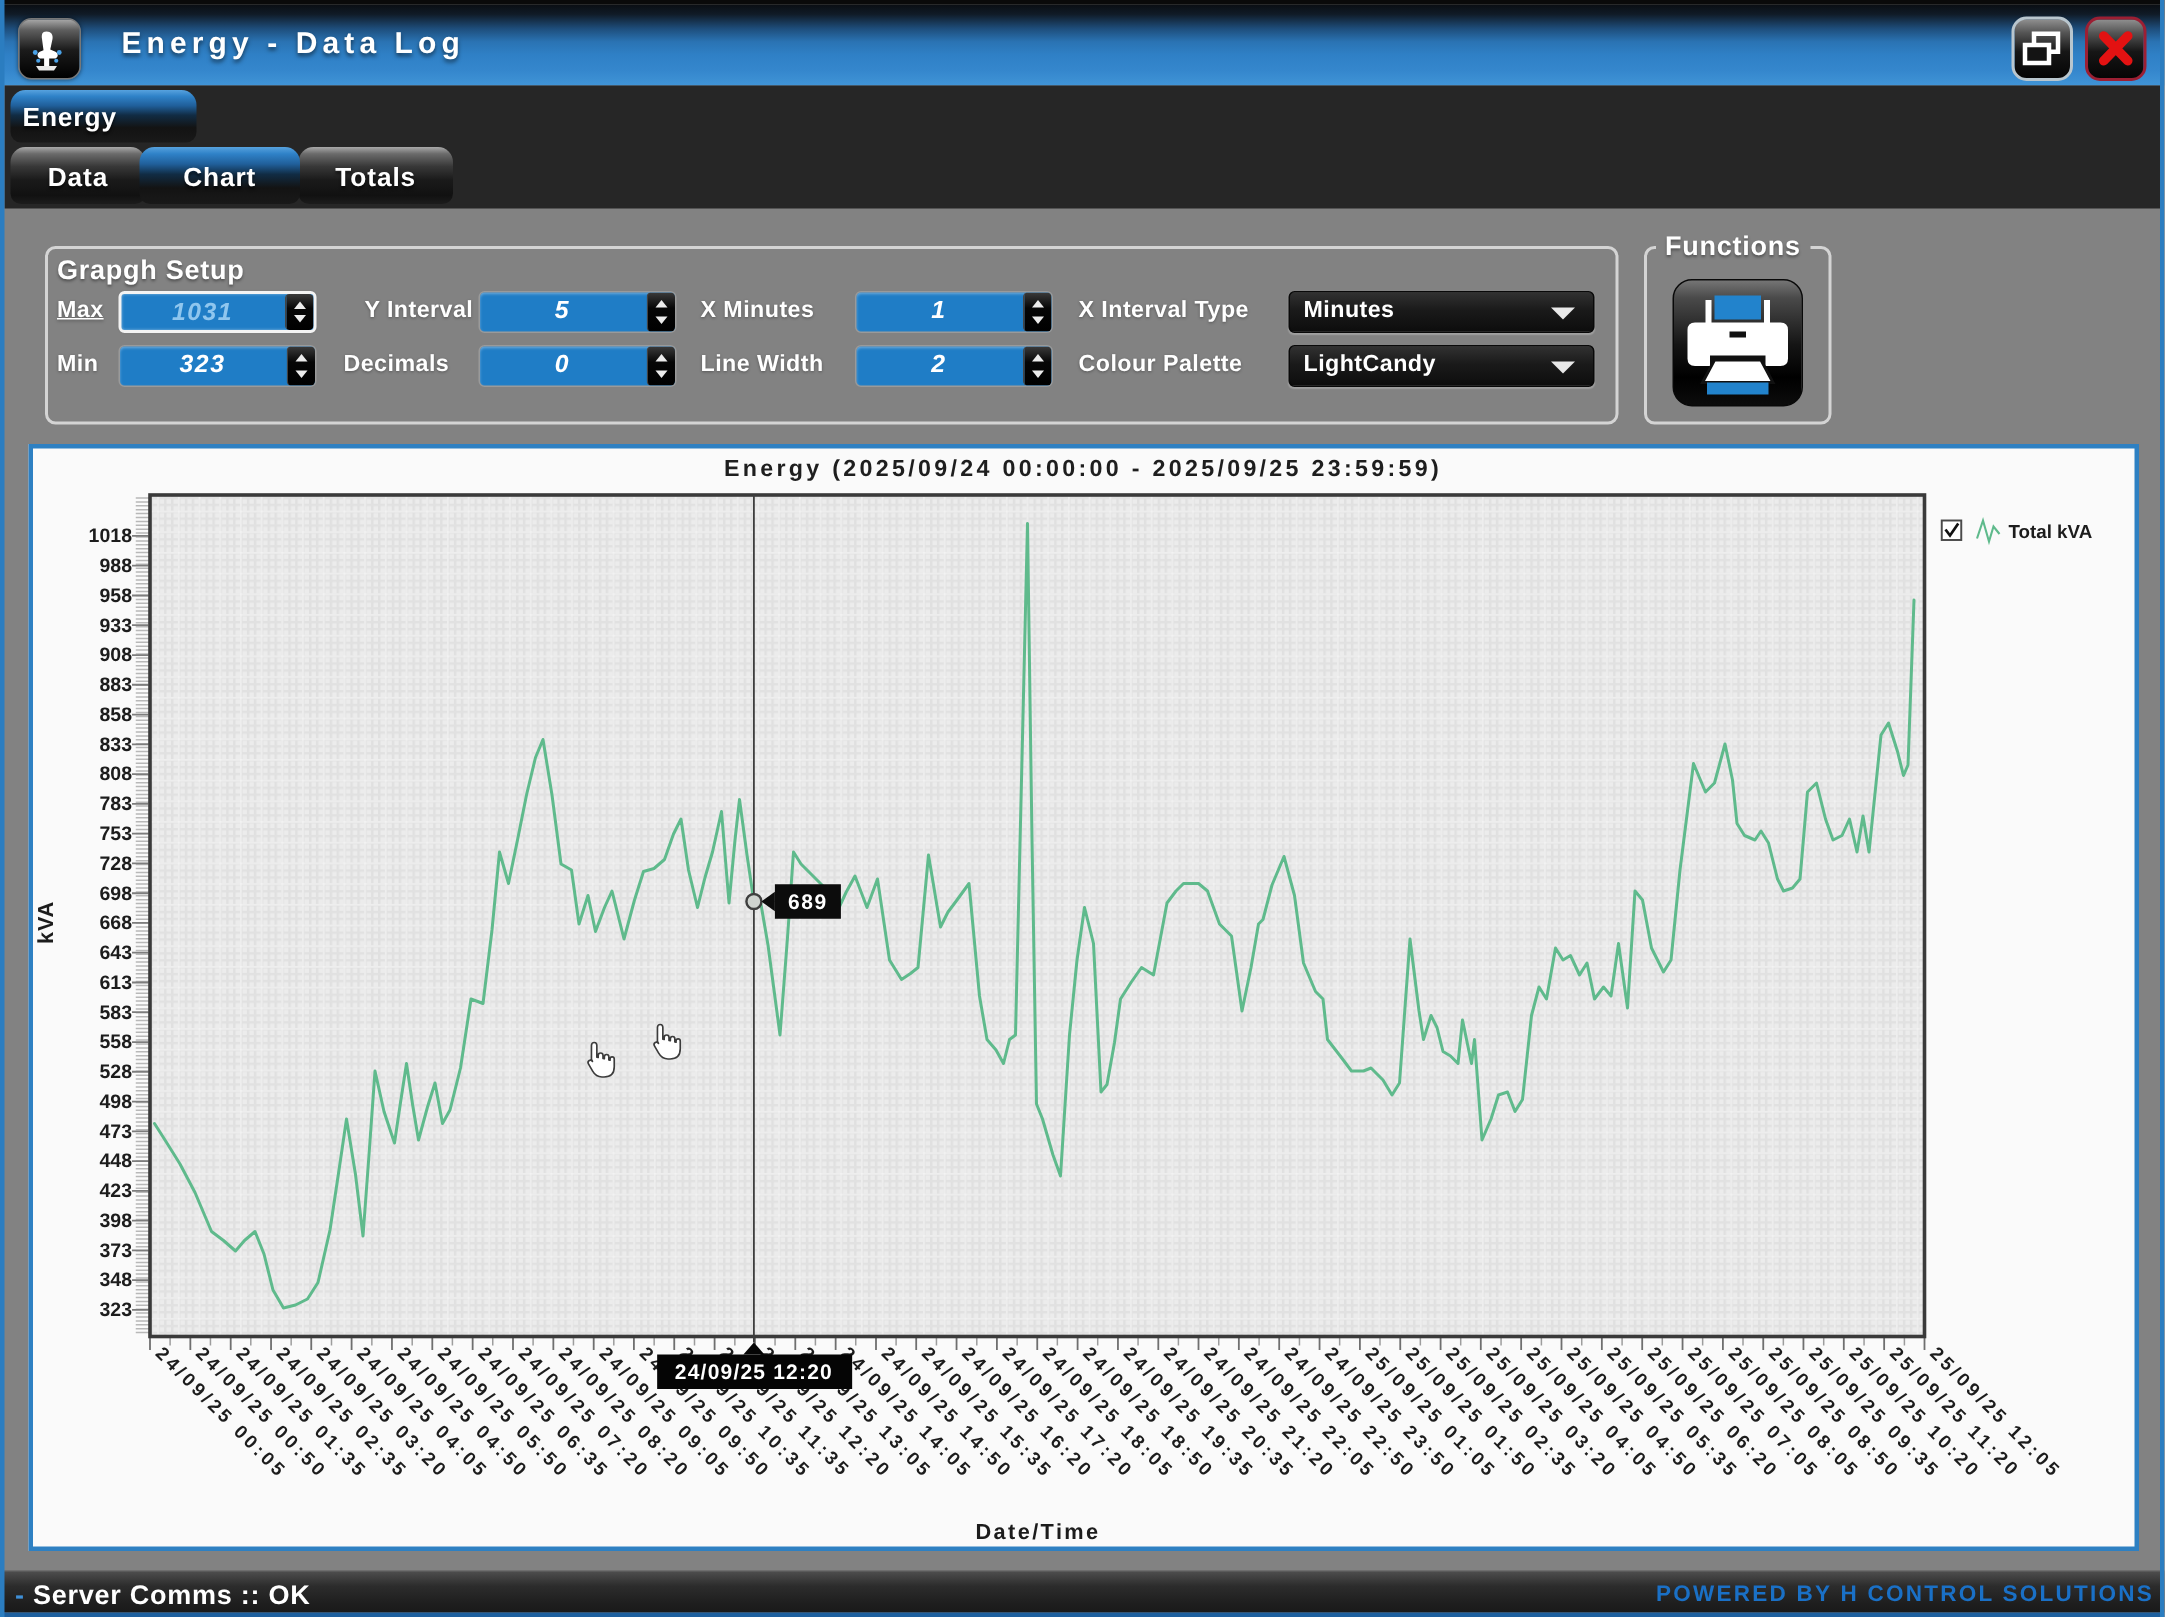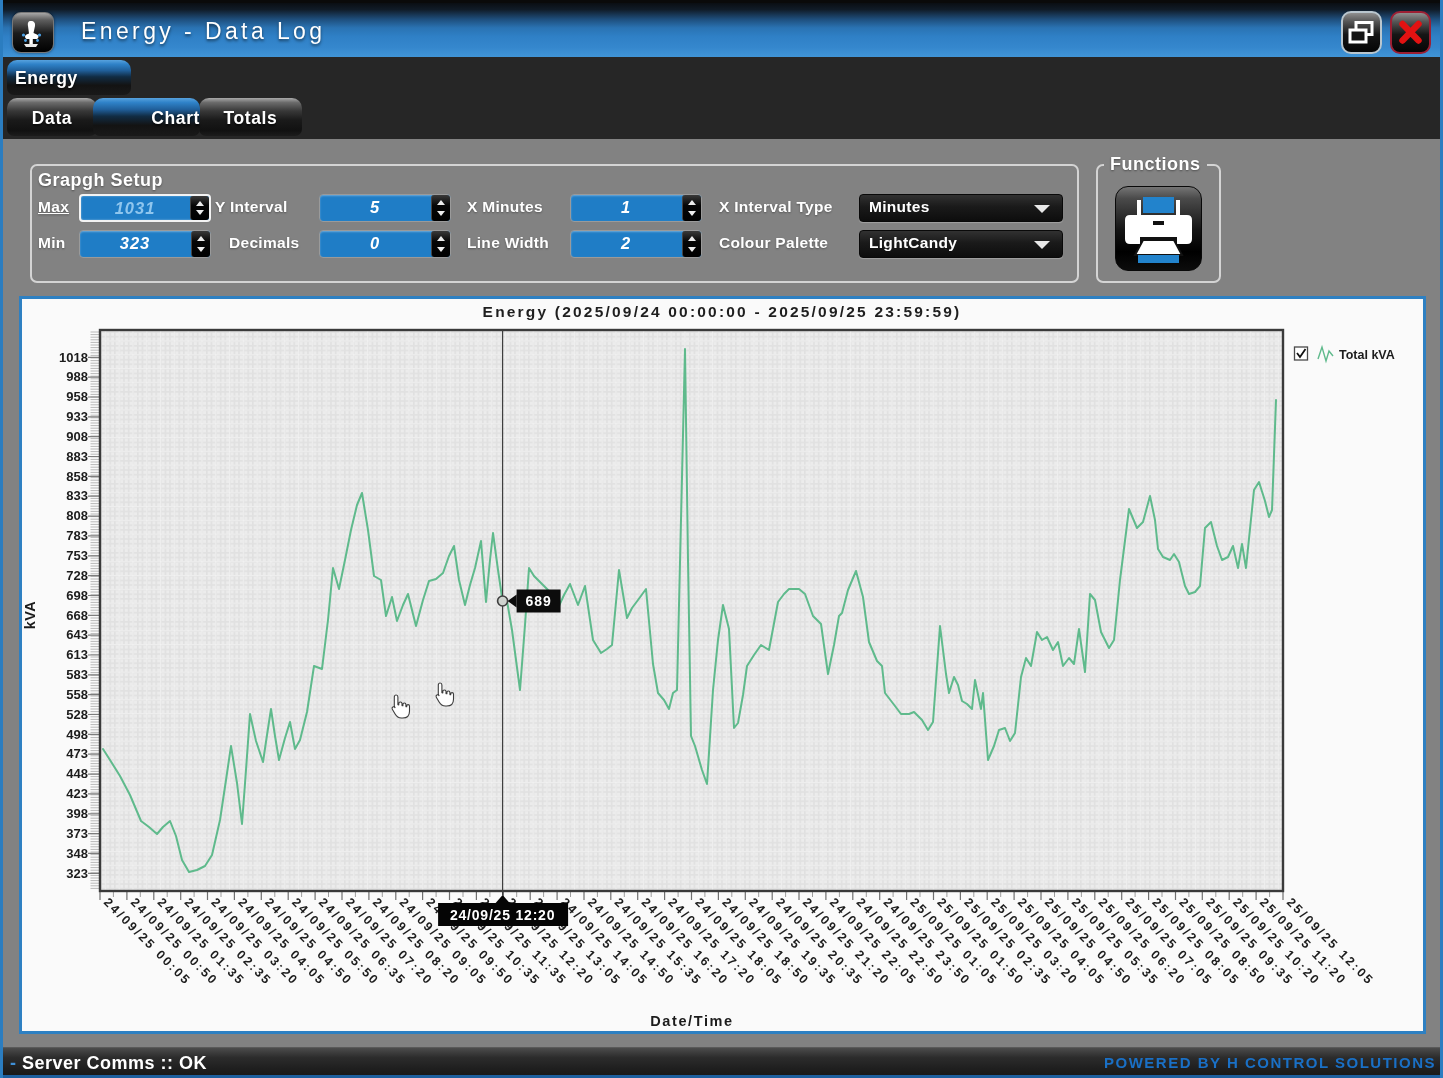--- a/index.html
+++ b/index.html
@@ -4,30 +4,30 @@
 * { margin:0; padding:0; box-sizing:border-box; }
 html,body { width:1443px; height:1078px; overflow:hidden; background:#828282; }
 body { font-family:"Liberation Sans",sans-serif; position:relative; }
 .abs { position:absolute; }
 .titlebar { position:absolute; left:0; top:0; width:100%; height:57px;
   background:linear-gradient(180deg,#0a0e13 0%,#101b27 12%,#1e4e7c 30%,#2a73b3 46%,#2f80c6 62%,#3587cd 82%,#4094d6 100%);
   border-top:3px solid #0a0a0a; }
 .appicon { position:absolute; left:12px; top:9px; width:42px; height:41px; border-radius:9px;
   background:linear-gradient(180deg,#a7a7a7 0%,#5e5e5e 18%,#1b1b1b 52%,#000 100%);
   border:1px solid #777; box-shadow:0 0 3px #00000088; }
-.title { position:absolute; left:81px; top:15px; color:#fff; font-size:23px; font-weight:normal;
+.title { position:absolute; left:81px; top:15px; color:#fff; font-size:20px; font-weight:bold;
   letter-spacing:3.4px; text-shadow:0 2px 3px rgba(0,0,0,0.55); }
 .wbtn { position:absolute; top:8px; width:41px; height:43px; border-radius:10px;
   background:linear-gradient(180deg,#8f8f8f 0%,#565656 22%,#161616 55%,#050505 100%); }
 .wbtn.rest { left:1341px; border:2px solid #b9c6ce; }
 .wbtn.close { left:1390px; border:2px solid #9c1f33; }
 .tabstrip { position:absolute; left:3px; right:3px; top:57px; height:82px; background:#262626; }
 .tab { position:absolute; color:#fff; font-weight:bold; font-size:17.5px; letter-spacing:0.6px;
   text-align:center; text-shadow:0 2px 2px rgba(0,0,0,0.6); border-radius:10px 10px 7px 7px; }
-.tab.blue { background:linear-gradient(180deg,#57a2de 0%,#2f82c8 12%,#205f9a 30%,#112c44 48%,#131313 72%,#191919 100%);text-align:right; }
+.tab.blue { background:linear-gradient(180deg,#57a2de 0%,#2f82c8 12%,#205f9a 30%,#112c44 48%,#131313 72%,#191919 100%); }
 .tab.gray { background:linear-gradient(180deg,#a9a9a9 0%,#6b6b6b 12%,#383838 34%,#1a1a1a 58%,#111111 85%,#1c1c1c 100%); }
 .gbox { position:absolute; border:2px solid #d4d4d4; border-radius:7px; }
 .glab { position:absolute; top:-12px; color:#fff; font-weight:bold; font-size:18px;
   letter-spacing:0.5px; background:#828282; padding:0 6px; text-shadow:0 1px 2px rgba(0,0,0,0.4); }
 .flab { position:absolute; color:#fff; font-weight:bold; font-size:15.5px; letter-spacing:0.3px;
   text-shadow:0 1px 2px rgba(0,0,0,0.35); }
 .spinw { position:absolute; border-radius:4px; background:#1f7dc6; border:1px solid #9a9a9a;
   box-shadow:inset 0 1px 2px rgba(255,255,255,0.35); }
 .spinw.foc { border:2px solid #f3f3f3; box-shadow:0 0 0 1px #808080, inset 0 0 2px rgba(255,255,255,0.5); }
 .sval { position:absolute; left:0; right:20px; top:0; bottom:0; color:#fff; font-weight:bold;
@@ -97,21 +97,21 @@
     </div>
   </div>
 <div class="flab" style="left:38px;top:234px;">Min</div>
 <div class="spinw" style="left:79px;top:230px;width:132px;height:28px;">
     <div class="sval" style="">323</div>
     <div class="sbtn">
       <div class="tri up"></div>
       <div class="tri dn"></div>
     </div>
   </div>
-<div class="flab" style="left:215px;top:198px;">Y Interval</div>
+<div class="flab" style="left:243px;top:198px;">Y Interval</div>
 <div class="spinw" style="left:319px;top:194px;width:132px;height:28px;">
     <div class="sval" style="">5</div>
     <div class="sbtn">
       <div class="tri up"></div>
       <div class="tri dn"></div>
     </div>
   </div>
 <div class="flab" style="left:229px;top:234px;">Decimals</div>
 <div class="spinw" style="left:319px;top:230px;width:132px;height:28px;">
     <div class="sval" style="">0</div>

